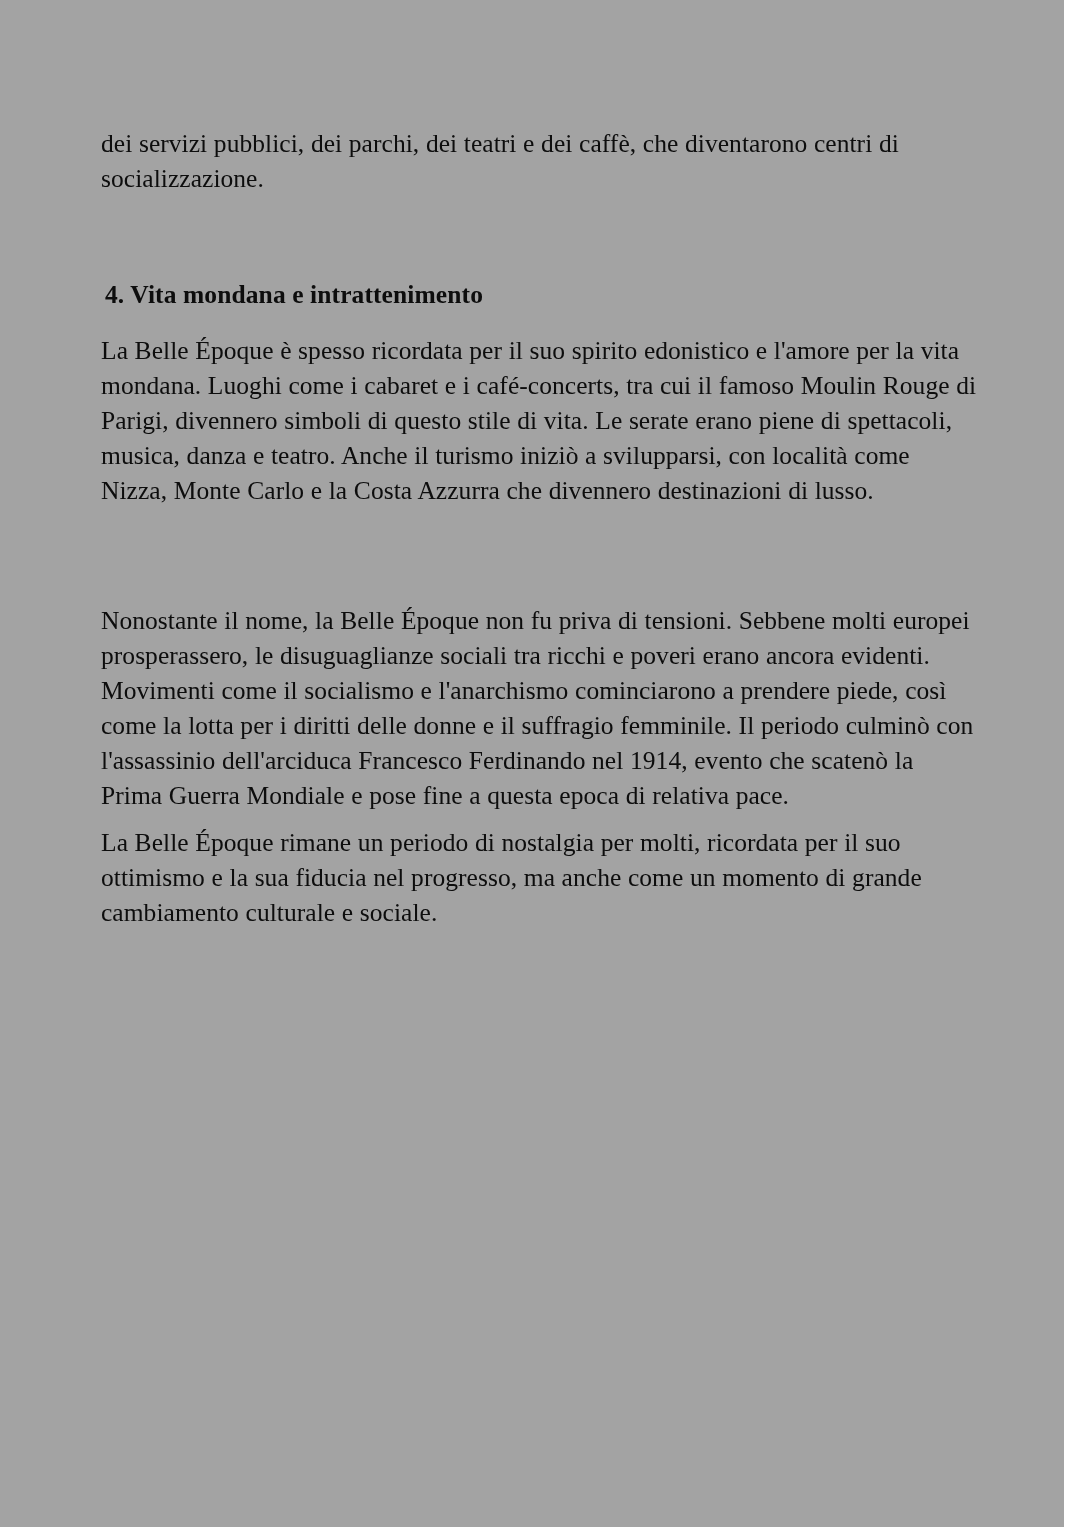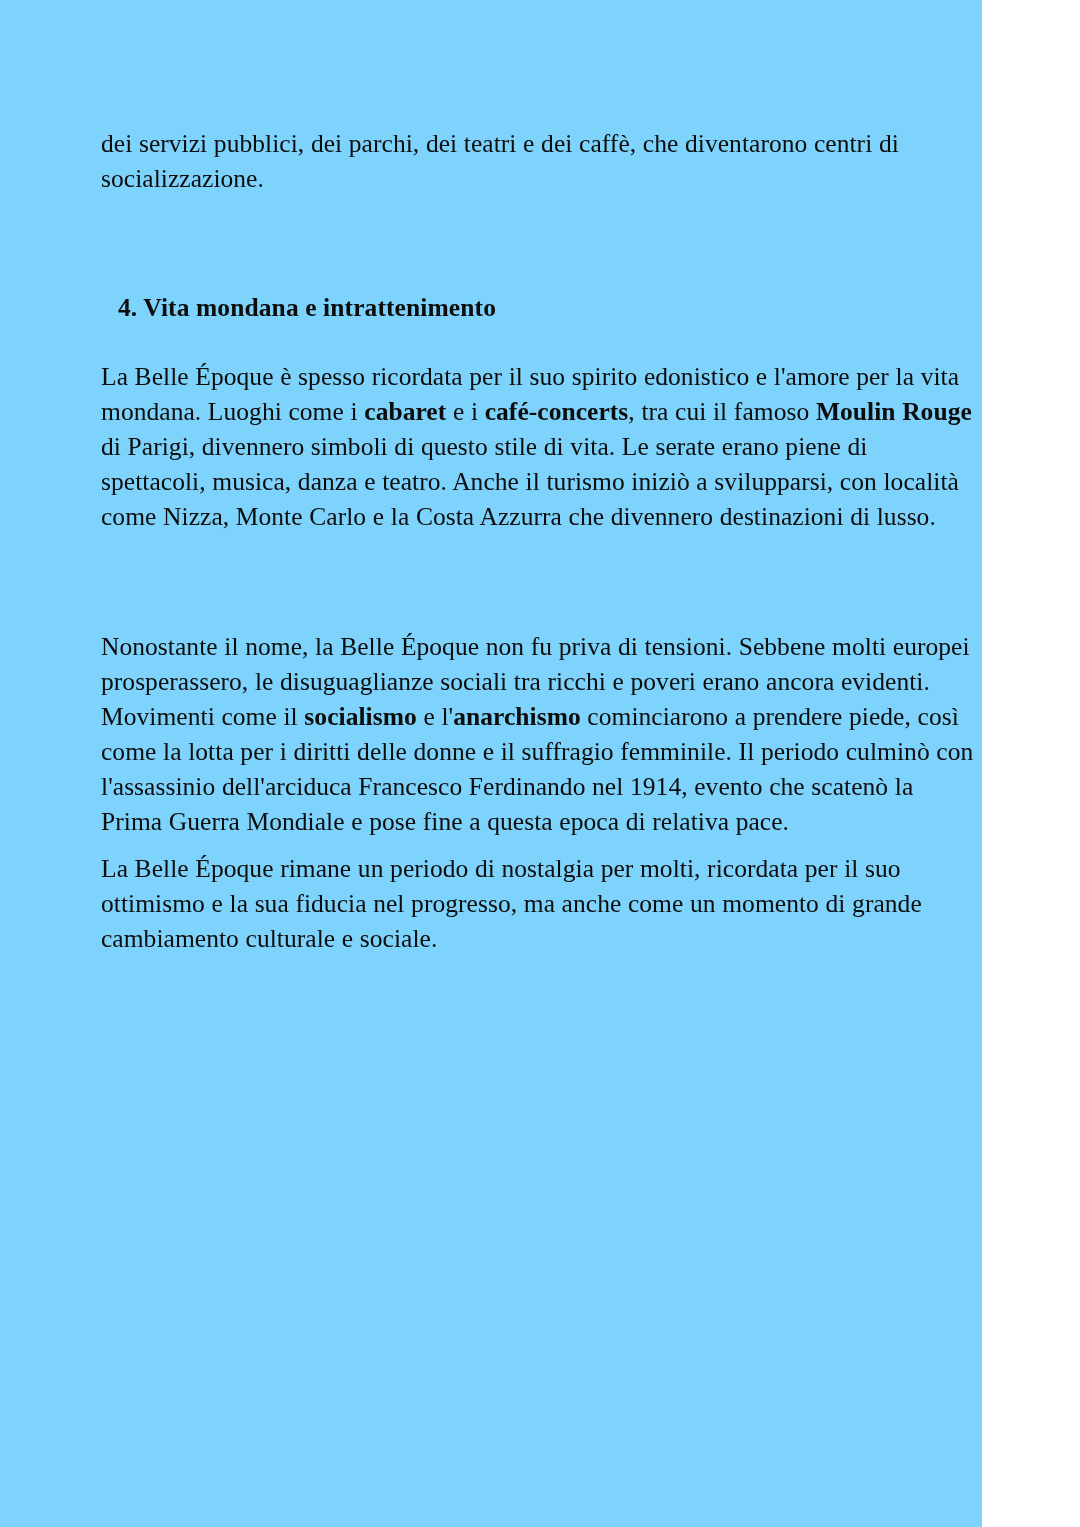--- a/index.html
+++ b/index.html
@@ -10,23 +10,23 @@
   body {
     width: 1080px;
     height: 1527px;
     font-family: "Liberation Serif", "DejaVu Serif", serif;
     color: #0d0d0d;
     -webkit-font-smoothing: antialiased;
   }
 
   .page {
     position: relative;
-    width: 982px;
+    width: 1064px;
     height: 1527px;
-    background: #7dd3fc;
+    background: #a3a3a3;
     box-sizing: border-box;
   }
 
   .content {
     position: absolute;
     left: 101px;
     top: 126px;
     width: 876px;
   }
 
@@ -37,37 +37,37 @@
     text-align: left;
     letter-spacing: 0.05px;
     word-spacing: 0.2px;
   }
 
   p.para:last-child {
     margin-bottom: 12px;
   }
 
   h2.heading {
-    margin: 17px;
+    margin: 4px;
     font-size: 25.5px;
     line-height: 34px;
     font-weight: bold;
     letter-spacing: 0.1px;
   }
 
   
   .gap-before-heading {
     height: 66px;
   }
   .gap-after-heading {
     height: 17px;
   }
 
   b, strong {
-    font-weight: bold;
+    font-weight: normal;
   }
 </style>
 </head>
 <body>
 
 <div class="page">
   <div class="content">
 
     <p class="para">dei servizi pubblici, dei parchi, dei teatri e dei caffè, che diventarono centri di socializzazione.</p>
 

